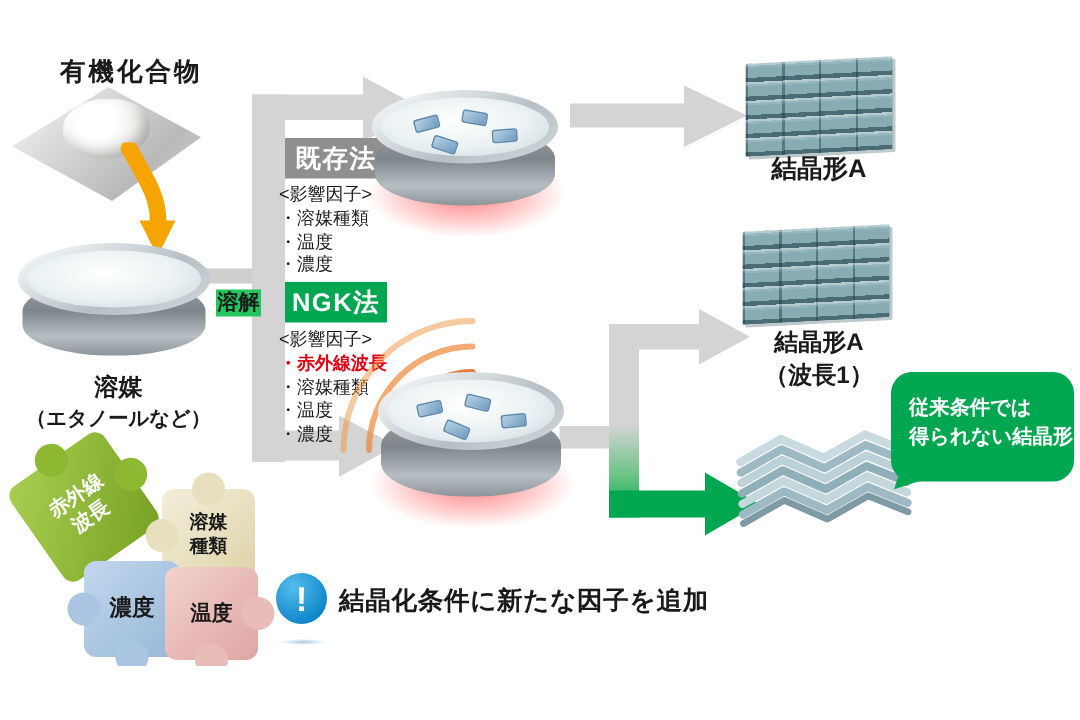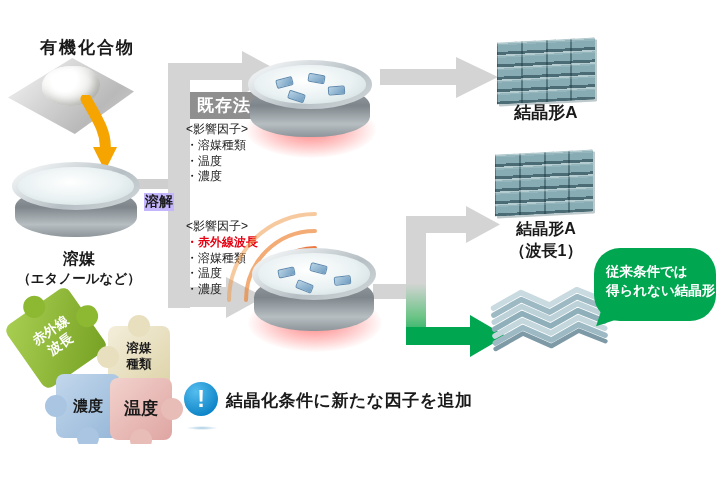--- a/index.html
+++ b/index.html
@@ -9,40 +9,40 @@
     font-family:"Liberation Sans","DejaVu Sans",sans-serif;color:#1a1a1a;
   }
   .abs{position:absolute;}
   .layer{position:absolute;left:0;top:0;width:720px;height:480px;pointer-events:none;}
 
   
   .t-organic{left:40px;top:36px;font-size:17px;font-weight:bold;letter-spacing:2px;}
   .t-solvent{left:0;top:249px;width:158px;text-align:center;font-weight:bold;line-height:1.3;}
   .t-solvent .l1{font-size:16px;}
   .t-solvent .l2{font-size:13.5px;}
-  .t-dissolve{left:144px;top:193px;font-size:14px;font-weight:bold;background:#c4b5fd;padding:0 1px;}
+  .t-dissolve{left:144px;top:193px;font-size:14px;font-weight:bold;background:#22c55e;padding:0 1px;}
 
   .badge{width:68px;height:27px;display:flex;align-items:center;justify-content:center;
          color:#fff;font-size:17px;font-weight:bold;letter-spacing:1px;}
   .badge-existing{left:190px;top:92px;background:#8f8f8f;text-align:center;}
   .badge-ngk{left:190px;top:188px;background:#00a650;}
 
   .factors{font-size:12px;line-height:15.8px;color:#1a1a1a;}
   .factors-existing{left:186px;top:122px;}
   .factors-ngk{left:186px;top:219px;}
   .factor-red{color:#e60012;font-weight:bold;}
 
   .t-resultA{left:497px;top:101px;width:98px;text-align:center;font-size:17px;font-weight:bold;}
   .t-resultA2{left:486px;top:218px;width:120px;text-align:center;font-size:16px;font-weight:bold;line-height:1.35;}
   .t-resultX{left:500px;top:341px;width:120px;text-align:center;font-size:16px;font-weight:bold;line-height:1.35;}
   .t-resultX .x-green{color:#00a04a;font-size:17px;}
   .t-note{left:226px;top:389px;font-size:17px;font-weight:bold;letter-spacing:.5px;}
 
   
-  .callout{left:594px;top:248px;width:122px;height:73px;background:#00a650;border-radius:26px;
+  .callout{left:594px;top:248px;width:122px;height:73px;background:#00a650;border-radius:14px;
            color:#fff;font-size:13.5px;font-weight:bold;line-height:1.4;padding:15px 0 0 12px;}
   .callout::before{content:"";position:absolute;left:4px;bottom:-9px;width:0;height:0;
            border-style:solid;border-width:16px 22px 0 0;border-color:#00a650 transparent transparent transparent;
            transform:rotate(18deg);}
 
   
   .sheet{left:8px;top:58px;width:126px;height:76px;
          clip-path:polygon(51% 0%,100% 44%,53% 100%,0% 52%);
          background:linear-gradient(135deg,#e6e6e6 20%,#b9b9b9 70%,#cfcfcf);}
   .powder{left:42px;top:66px;width:58px;height:40px;border-radius:52% 46% 55% 50%;
@@ -86,21 +86,21 @@
   .piece-green{left:18px;top:300px;width:76px;height:76px;transform:rotate(-35deg);
          background:linear-gradient(135deg,#a9cf52,#76a122);color:#fff;font-size:13.5px;}
   .piece-green .knob{background:#8cb832;}
   .piece-cream{left:108px;top:326px;width:62px;height:62px;
          background:linear-gradient(135deg,#f4eedb,#ddd3a8);color:#1a1a1a;font-size:12.5px;}
   .piece-cream .knob{background:#e7dfbd;}
   .piece-blue{left:56px;top:374px;width:64px;height:64px;
          background:linear-gradient(135deg,#c2d7ec,#96b7d8);color:#1a1a1a;font-size:15px;}
   .piece-blue .knob{background:#a9c5e2;}
   .piece-pink{left:110px;top:378px;width:62px;height:62px;
-         background:linear-gradient(135deg,#f2d2cd,#dfa5a2);color:#1a1a1a;font-size:17px;text-align:center;}
+         background:linear-gradient(135deg,#f2d2cd,#dfa5a2);color:#1a1a1a;font-size:14px;text-align:center;}
   .piece-pink .knob{background:#e8bdb8;}
   .knob-top{width:22px;height:22px;top:-11px;left:50%;margin-left:-11px;}
   .knob-right{width:22px;height:22px;right:-11px;top:50%;margin-top:-11px;}
   .knob-left{width:22px;height:22px;left:-11px;top:50%;margin-top:-11px;}
   .knob-bottom{width:22px;height:22px;bottom:-11px;left:50%;margin-left:-11px;}
 
   
   .excl{left:184px;top:382px;width:34px;height:34px;border-radius:50%;
         background:radial-gradient(circle at 35% 28%,#55bdee,#0e85c8 75%);
         display:flex;align-items:center;justify-content:center;color:#fff;font-size:23px;font-weight:bold;}
@@ -165,20 +165,21 @@
   <div class="abs t-dissolve">溶解</div>
 
   <div class="abs badge badge-existing">既存法</div>
   <div class="abs factors factors-existing">
     <div>&lt;影響因子&gt;</div>
     <div>・溶媒種類</div>
     <div>・温度</div>
     <div>・濃度</div>
   </div>
 
+  <div class="abs badge badge-ngk">NGK法</div>
   <div class="abs factors factors-ngk">
     <div>&lt;影響因子&gt;</div>
     <div class="factor-red">・赤外線波長</div>
     <div>・溶媒種類</div>
     <div>・温度</div>
     <div>・濃度</div>
   </div>
 
   <div class="abs glow glow-top"></div>
   <div class="dish dish-top">

